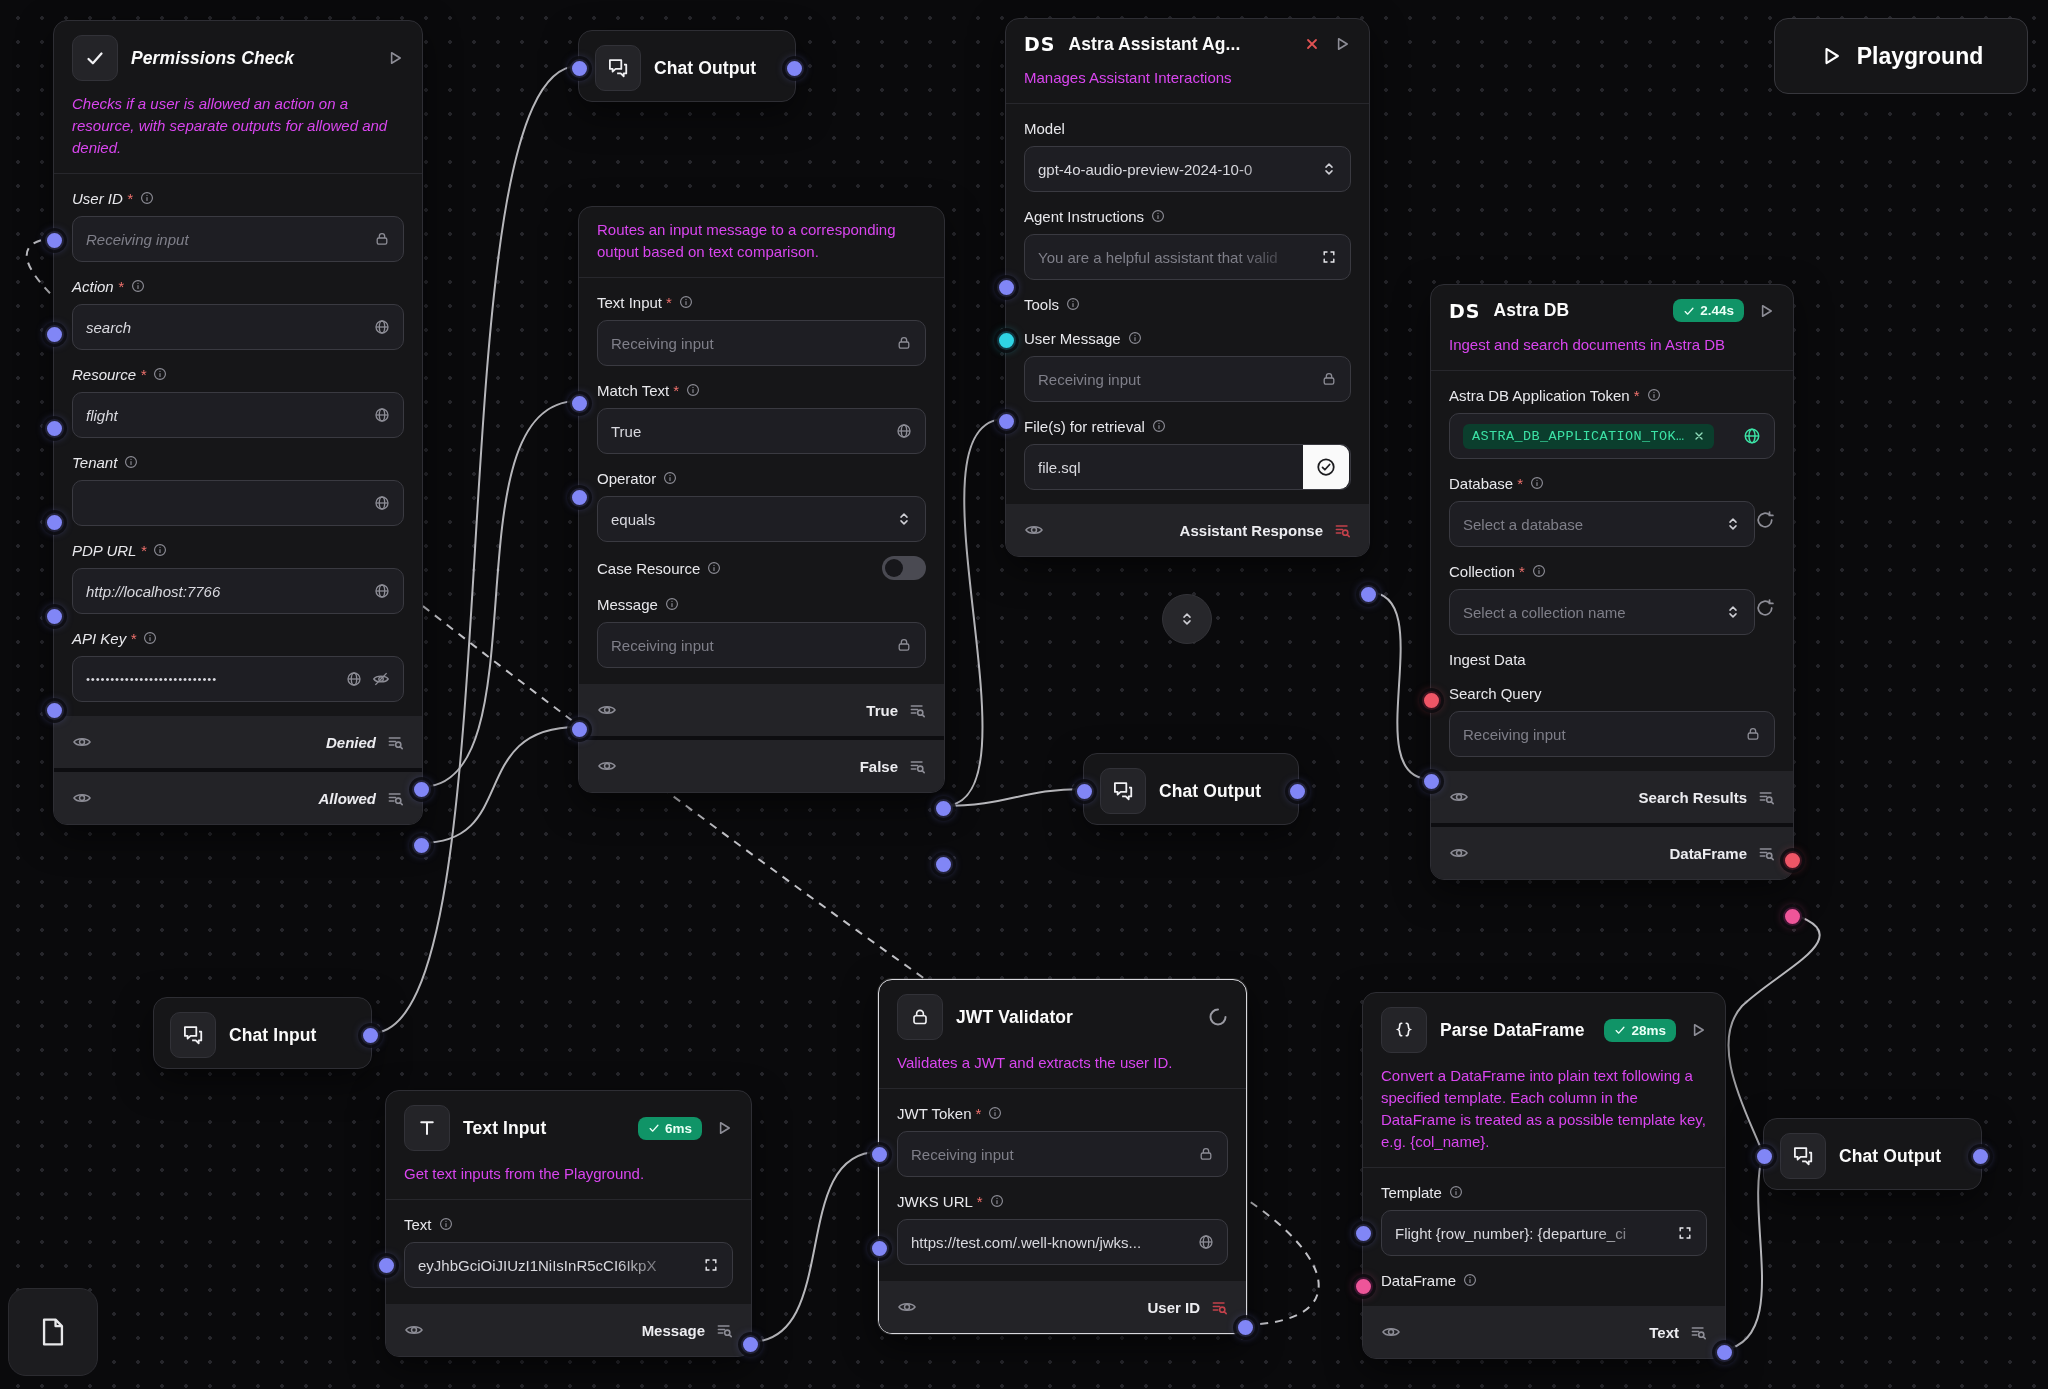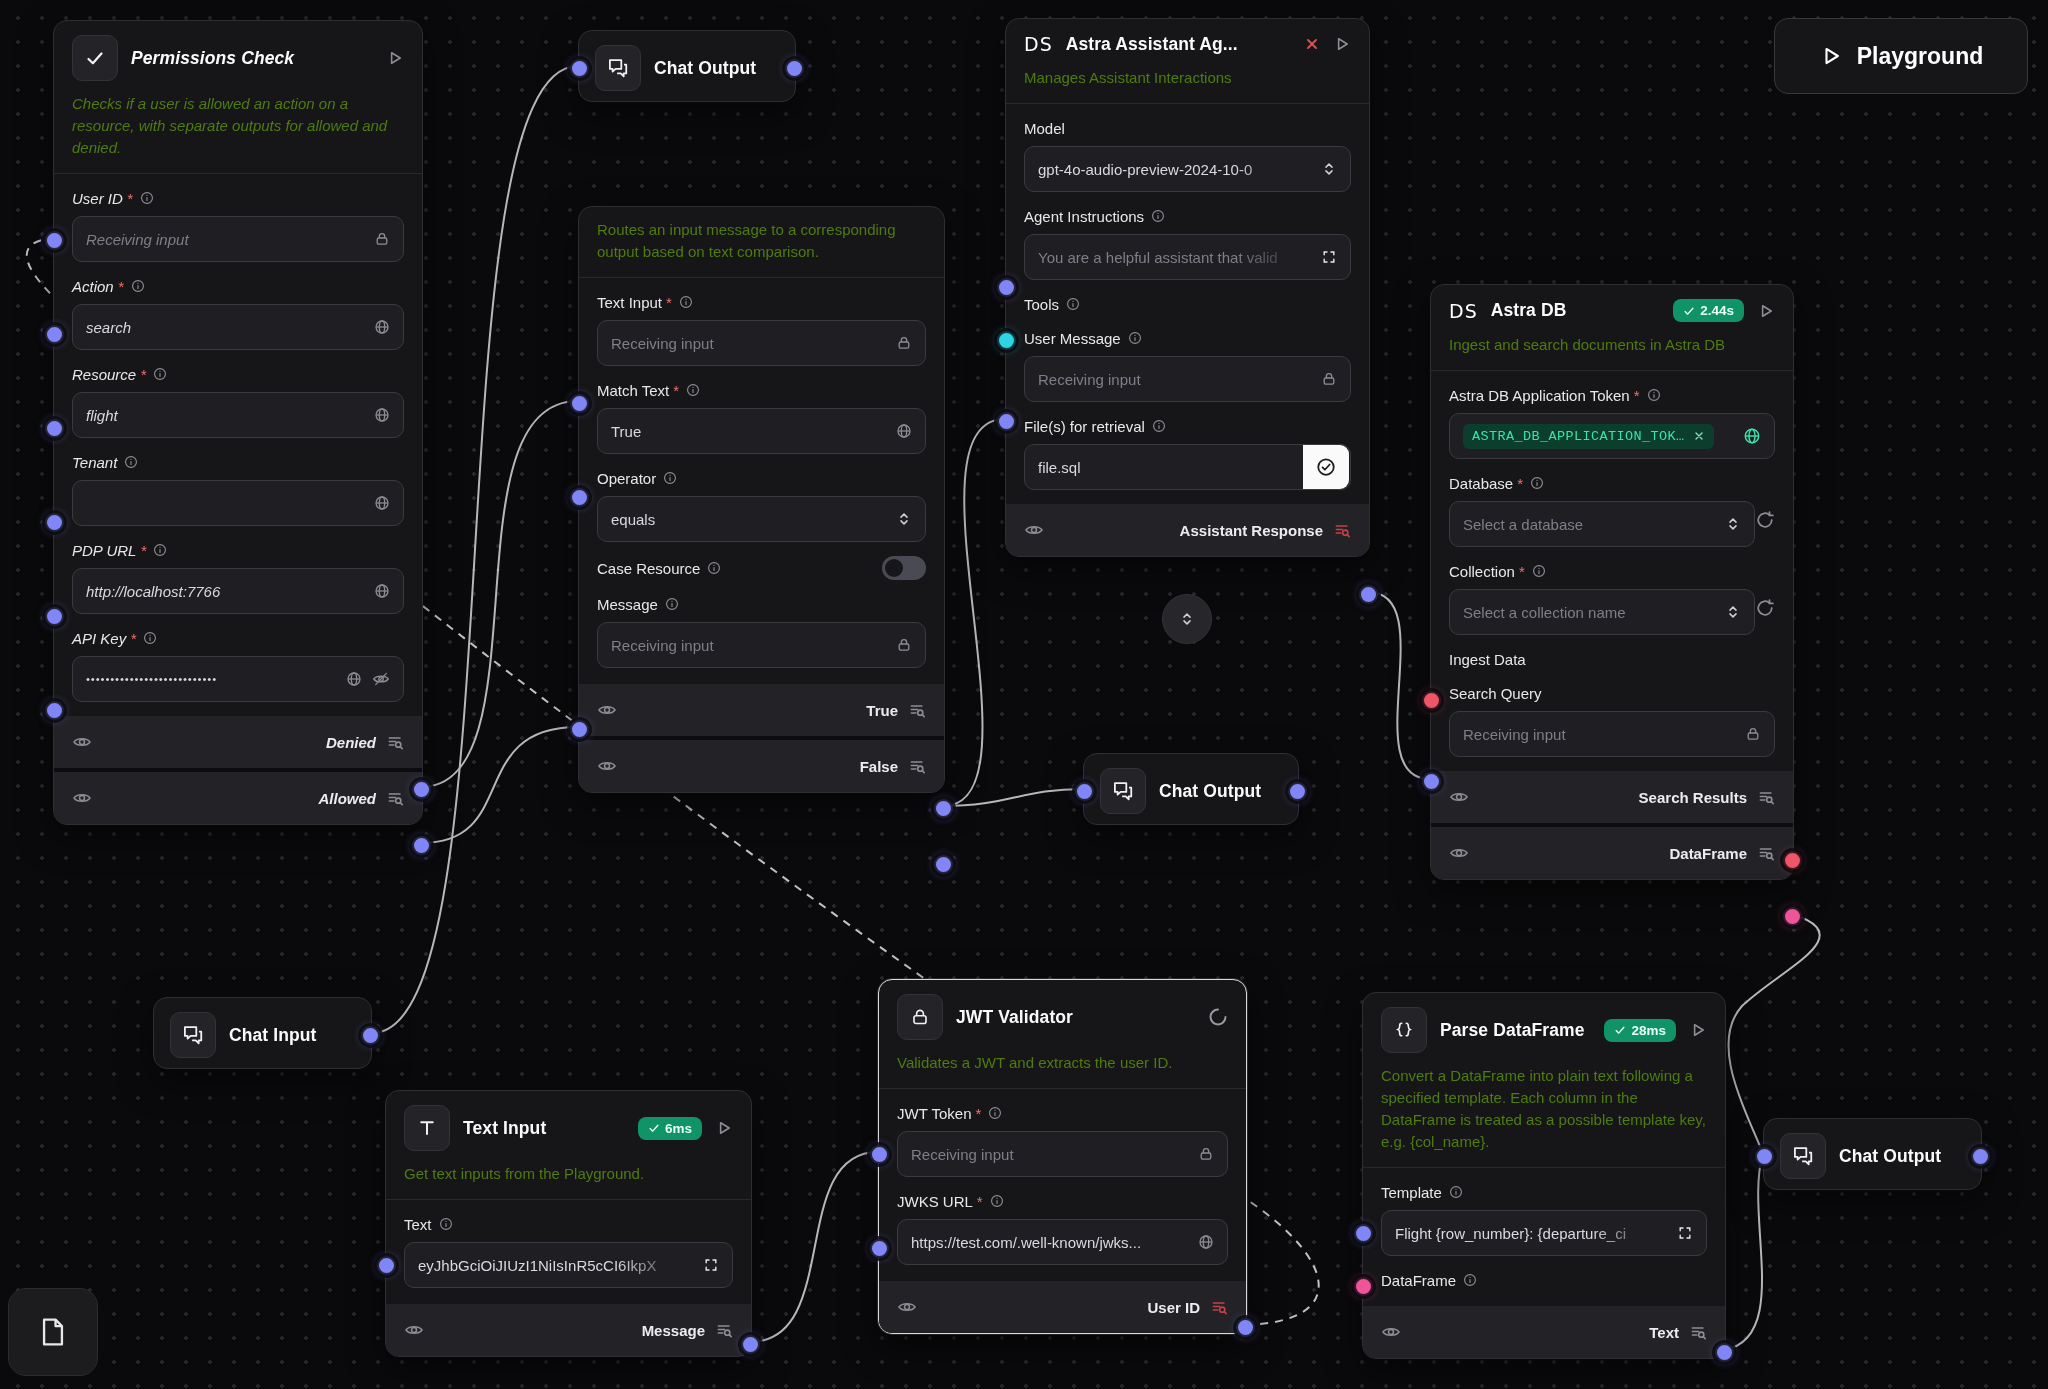--- a/index.html
+++ b/index.html
@@ -9,21 +9,21 @@
        background-image:radial-gradient(circle,#26262b 1.6px,transparent 1.7px);
        background-size:24px 24px;background-position:6px 6px;}
   #edges{position:absolute;left:0;top:0;z-index:1;}
   .node{position:absolute;z-index:2;background:#161618;border:1px solid #2e2e34;border-radius:14px;
         box-shadow:0 12px 34px rgba(0,0,0,.5);font-size:15px;}
   .node.selected{border:1.5px solid #d8d8dd;box-shadow:0 0 0 1px rgba(255,255,255,.12),0 12px 34px rgba(0,0,0,.6);z-index:3;}
   .nhead{display:flex;align-items:center;gap:13px;padding:14px 18px 0 18px;}
   .ibox{width:44px;height:44px;flex:0 0 44px;border-radius:10px;background:#242428;border:1px solid #323238;
         display:flex;align-items:center;justify-content:center;color:#f1f1f4;}
   .ntitle{flex:1;font-size:17.5px;font-weight:600;color:#fafafa;letter-spacing:.1px;white-space:nowrap;overflow:hidden;}
-  .ndesc{margin:12px 18px 0 18px;color:#4d7c0f;line-height:22px;}
+  .ndesc{margin:12px 18px 0 18px;color:#d946ef;line-height:22px;}
   .nsep{margin-top:14px;border-top:1px solid #27272c;}
   .field{margin:14px 18px 6px 18px;}
   .flabel{display:flex;align-items:center;gap:7px;height:20px;color:#e8e8ec;font-weight:500;}
   .req{color:#f0716d;margin-left:-3px;}
   .tf{margin-top:8px;height:46px;box-sizing:border-box;background:#1e1e23;border:1px solid #3a3a41;border-radius:10px;
       display:flex;align-items:center;gap:10px;padding:0 13px;color:#d9d9df;}
   .tf .val{flex:1;overflow:hidden;white-space:nowrap;}
   .ph{color:#7f7f89;}
   .fade{-webkit-mask-image:linear-gradient(90deg,#000 72%,transparent 99%);mask-image:linear-gradient(90deg,#000 72%,transparent 99%);}
   .dim{color:#8d8d96;}
@@ -51,21 +51,21 @@
          padding:4px 10px;font-size:13.5px;font-weight:700;}
   .pill{display:inline-flex;align-items:center;gap:8px;background:#0b3e2d;color:#3ce3a6;border-radius:6px;
         padding:5px 9px;font-family:"Liberation Mono","DejaVu Sans Mono",monospace;font-size:13.5px;letter-spacing:.4px;}
   .pill .px{color:#8fdcba;font-size:13px;}
   .toggle{width:44px;height:24px;border-radius:12px;background:#4a4a52;position:relative;}
   .toggle .knob{position:absolute;left:3px;top:3px;width:18px;height:18px;border-radius:50%;background:#17171b;}
   .wbtn{width:46px;height:44px;margin-right:-12px;background:#fafafa;border-radius:0 9px 9px 0;
         display:flex;align-items:center;justify-content:center;color:#1c1c1f;}
   .select-cv{color:#cfcfd5;}
   .smallnode .nhead{padding:14px 16px;}
-  .dslogo{font-weight:400;font-size:19px;letter-spacing:1px;color:#fff;font-family:"DejaVu Sans",sans-serif;}
+  .dslogo{font-weight:700;font-size:19px;letter-spacing:1px;color:#fff;font-family:"DejaVu Sans",sans-serif;}
   .bracebox{font-weight:700;font-size:18px;color:#f1f1f4;}
   .expandcircle{position:absolute;z-index:2;width:48px;height:48px;border-radius:50%;background:#27272b;
         border:1px solid #333338;display:flex;flex-direction:column;align-items:center;justify-content:center;color:#cfcfd5;gap:1px;}
   .playground{position:absolute;z-index:5;display:flex;align-items:center;justify-content:center;gap:14px;
         background:#161618;border:1px solid #37373d;border-radius:14px;color:#fff;font-size:23px;font-weight:700;}
   .filebtn{position:absolute;z-index:5;background:#1c1c1f;border:1px solid #2b2b30;border-radius:18px;
         display:flex;align-items:center;justify-content:center;color:#e8e8ea;}
   .spin{color:#9a9aa2;}
 </style>
 </head>

